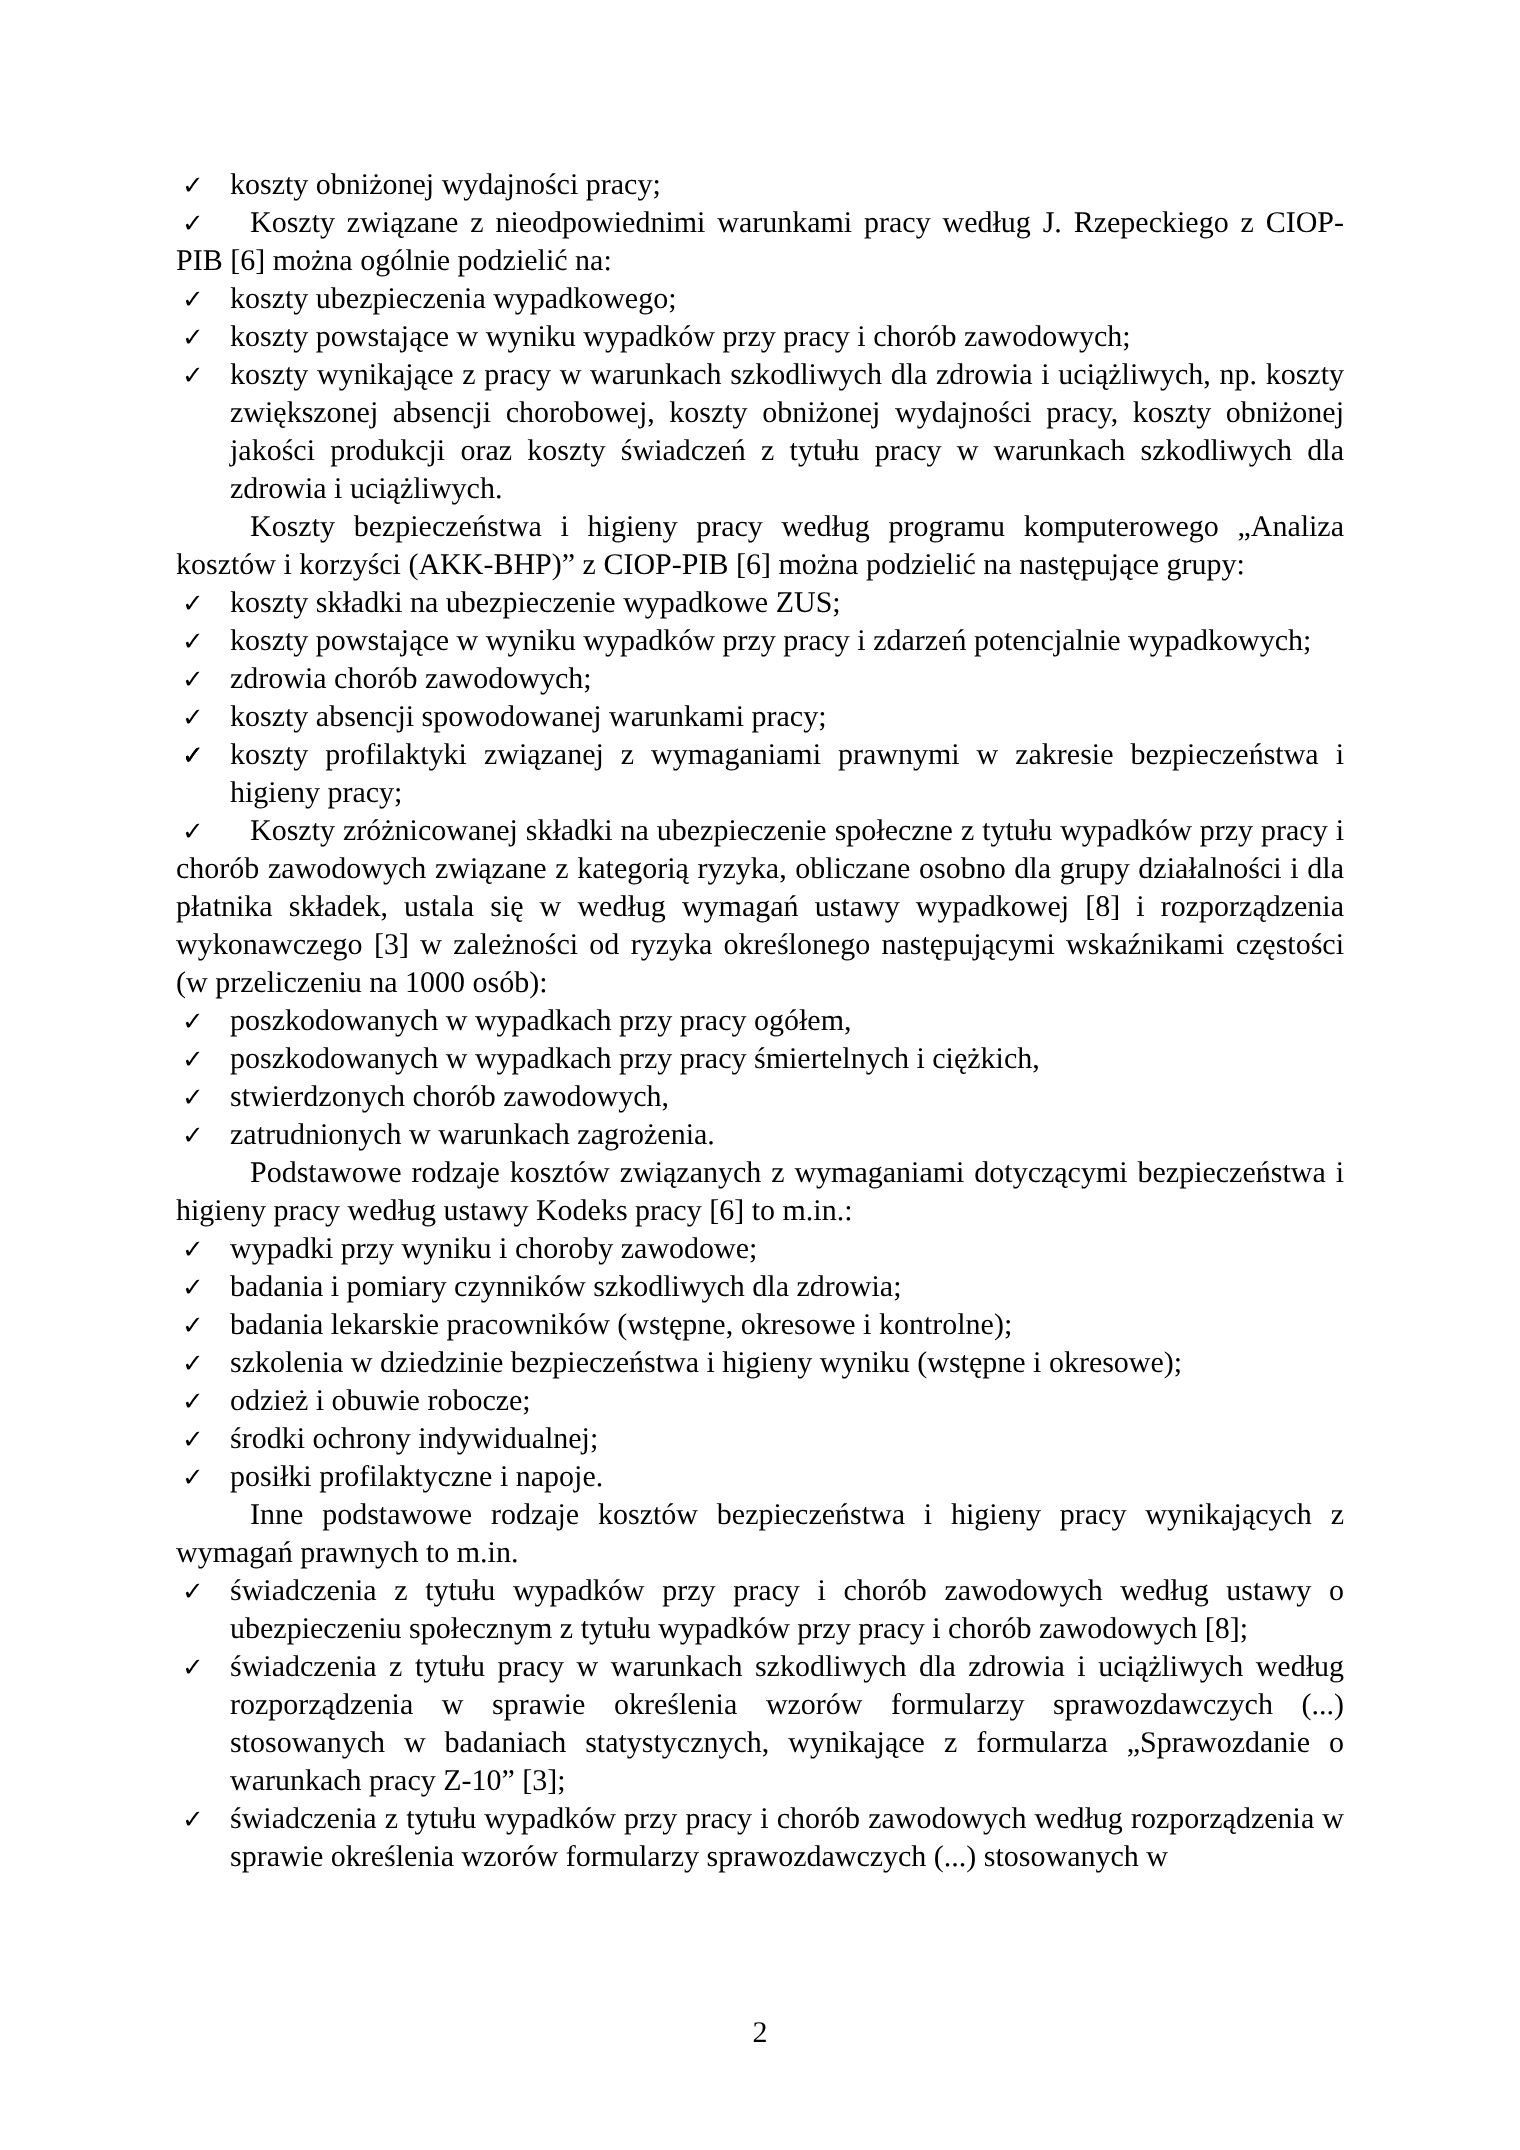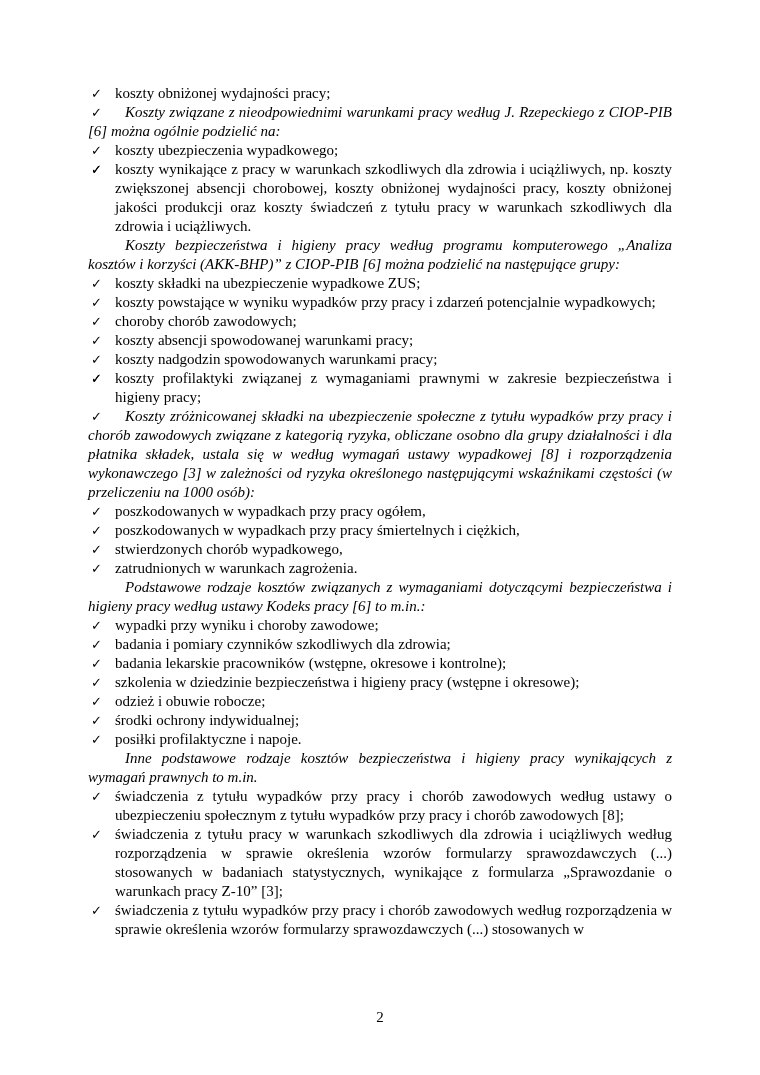--- a/index.html
+++ b/index.html
@@ -21,21 +21,20 @@
   .content {
     position: absolute;
     left: 88px;
     top: 84px;
     width: 584px;
     text-align: justify;
   }
   .paragraph {
     margin: 0;
     text-indent: 37px;
-    font-style: italic;
   }
   .bullet-item {
     position: relative;
     padding-left: 27px;
   }
   .checkmark {
     position: absolute;
     left: 3px;
     top: 0;
     font-family: "DejaVu Sans", sans-serif;
@@ -52,41 +51,41 @@
 </style>
 </head>
 <body>
 
 <div class="page">
   <div class="content">
       <div class="bullet-item"><span class="checkmark">✓</span><span class="bullet-text">koszty obniżonej wydajności pracy;</span></div>
       <div class="bullet-item"><span class="checkmark">✓</span></div>
       <p class="paragraph">Koszty związane z nieodpowiednimi warunkami pracy według J. Rzepeckiego z CIOP-PIB [6] można ogólnie podzielić na:</p>
       <div class="bullet-item"><span class="checkmark">✓</span><span class="bullet-text">koszty ubezpieczenia wypadkowego;</span></div>
-      <div class="bullet-item"><span class="checkmark">✓</span></div>
+      <div class="bullet-item"><span class="checkmark">✓</span><span class="bullet-text">koszty powstające w wyniku wypadków przy pracy i chorób zawodowych;</span></div>
       <div class="bullet-item"><span class="checkmark">✓</span><span class="bullet-text">koszty wynikające z pracy w warunkach szkodliwych dla zdrowia i uciążliwych, np. koszty zwiększonej absencji chorobowej, koszty obniżonej wydajności pracy, koszty obniżonej jakości produkcji oraz koszty świadczeń z tytułu pracy w warunkach szkodliwych dla zdrowia i uciążliwych.</span></div>
       <p class="paragraph">Koszty bezpieczeństwa i higieny pracy według programu komputerowego „Analiza kosztów i korzyści (AKK-BHP)” z CIOP-PIB [6] można podzielić na następujące grupy:</p>
       <div class="bullet-item"><span class="checkmark">✓</span><span class="bullet-text">koszty składki na ubezpieczenie wypadkowe ZUS;</span></div>
       <div class="bullet-item"><span class="checkmark">✓</span><span class="bullet-text">koszty powstające w wyniku wypadków przy pracy i zdarzeń potencjalnie wypadkowych;</span></div>
-      <div class="bullet-item"><span class="checkmark">✓</span><span class="bullet-text">choroby chorób zawodowych;</span></div>
+      <div class="bullet-item"><span class="checkmark">✓</span><span class="bullet-text">zdrowia chorób zawodowych;</span></div>
       <div class="bullet-item"><span class="checkmark">✓</span><span class="bullet-text">koszty absencji spowodowanej warunkami pracy;</span></div>
-      <div class="bullet-item"><span class="checkmark">✓</span><span class="bullet-text">koszty nadgodzin spowodowanych warunkami pracy;</span></div>
+      <div class="bullet-item"><span class="checkmark">✓</span></div>
       <div class="bullet-item"><span class="checkmark">✓</span></div>
       <div class="bullet-item"><span class="checkmark">✓</span><span class="bullet-text">koszty profilaktyki związanej z wymaganiami prawnymi w zakresie bezpieczeństwa i higieny pracy;</span></div>
       <div class="bullet-item"><span class="checkmark">✓</span></div>
       <p class="paragraph">Koszty zróżnicowanej składki na ubezpieczenie społeczne z tytułu wypadków przy pracy i chorób zawodowych związane z kategorią ryzyka, obliczane osobno dla grupy działalności i dla płatnika składek, ustala się w według wymagań ustawy wypadkowej [8] i rozporządzenia wykonawczego [3] w zależności od ryzyka określonego następującymi wskaźnikami częstości (w przeliczeniu na 1000 osób):</p>
       <div class="bullet-item"><span class="checkmark">✓</span><span class="bullet-text">poszkodowanych w wypadkach przy pracy ogółem,</span></div>
       <div class="bullet-item"><span class="checkmark">✓</span><span class="bullet-text">poszkodowanych w wypadkach przy pracy śmiertelnych i ciężkich,</span></div>
-      <div class="bullet-item"><span class="checkmark">✓</span><span class="bullet-text">stwierdzonych chorób wypadkowego,</span></div>
+      <div class="bullet-item"><span class="checkmark">✓</span><span class="bullet-text">stwierdzonych chorób zawodowych,</span></div>
       <div class="bullet-item"><span class="checkmark">✓</span><span class="bullet-text">zatrudnionych w warunkach zagrożenia.</span></div>
       <p class="paragraph">Podstawowe rodzaje kosztów związanych z wymaganiami dotyczącymi bezpieczeństwa i higieny pracy według ustawy Kodeks pracy [6] to m.in.:</p>
       <div class="bullet-item"><span class="checkmark">✓</span><span class="bullet-text">wypadki przy wyniku i choroby zawodowe;</span></div>
       <div class="bullet-item"><span class="checkmark">✓</span><span class="bullet-text">badania i pomiary czynników szkodliwych dla zdrowia;</span></div>
       <div class="bullet-item"><span class="checkmark">✓</span><span class="bullet-text">badania lekarskie pracowników (wstępne, okresowe i kontrolne);</span></div>
-      <div class="bullet-item"><span class="checkmark">✓</span><span class="bullet-text">szkolenia w dziedzinie bezpieczeństwa i higieny pracy (wstępne i okresowe);</span></div>
+      <div class="bullet-item"><span class="checkmark">✓</span><span class="bullet-text">szkolenia w dziedzinie bezpieczeństwa i higieny wyniku (wstępne i okresowe);</span></div>
       <div class="bullet-item"><span class="checkmark">✓</span><span class="bullet-text">odzież i obuwie robocze;</span></div>
       <div class="bullet-item"><span class="checkmark">✓</span><span class="bullet-text">środki ochrony indywidualnej;</span></div>
       <div class="bullet-item"><span class="checkmark">✓</span><span class="bullet-text">posiłki profilaktyczne i napoje.</span></div>
       <p class="paragraph">Inne podstawowe rodzaje kosztów bezpieczeństwa i higieny pracy wynikających z wymagań prawnych to m.in.</p>
       <div class="bullet-item"><span class="checkmark">✓</span><span class="bullet-text">świadczenia z tytułu wypadków przy pracy i chorób zawodowych według ustawy o ubezpieczeniu społecznym z tytułu wypadków przy pracy i chorób zawodowych [8];</span></div>
       <div class="bullet-item"><span class="checkmark">✓</span><span class="bullet-text">świadczenia z tytułu pracy w warunkach szkodliwych dla zdrowia i uciążliwych według rozporządzenia w sprawie określenia wzorów formularzy sprawozdawczych (...) stosowanych w badaniach statystycznych, wynikające z formularza „Sprawozdanie o warunkach pracy Z-10” [3];</span></div>
       <div class="bullet-item"><span class="checkmark">✓</span><span class="bullet-text">świadczenia z tytułu wypadków przy pracy i chorób zawodowych według rozporządzenia w sprawie określenia wzorów formularzy sprawozdawczych (...) stosowanych w</span></div>
     </div>
   <div class="page-number">2</div>
 </div>

